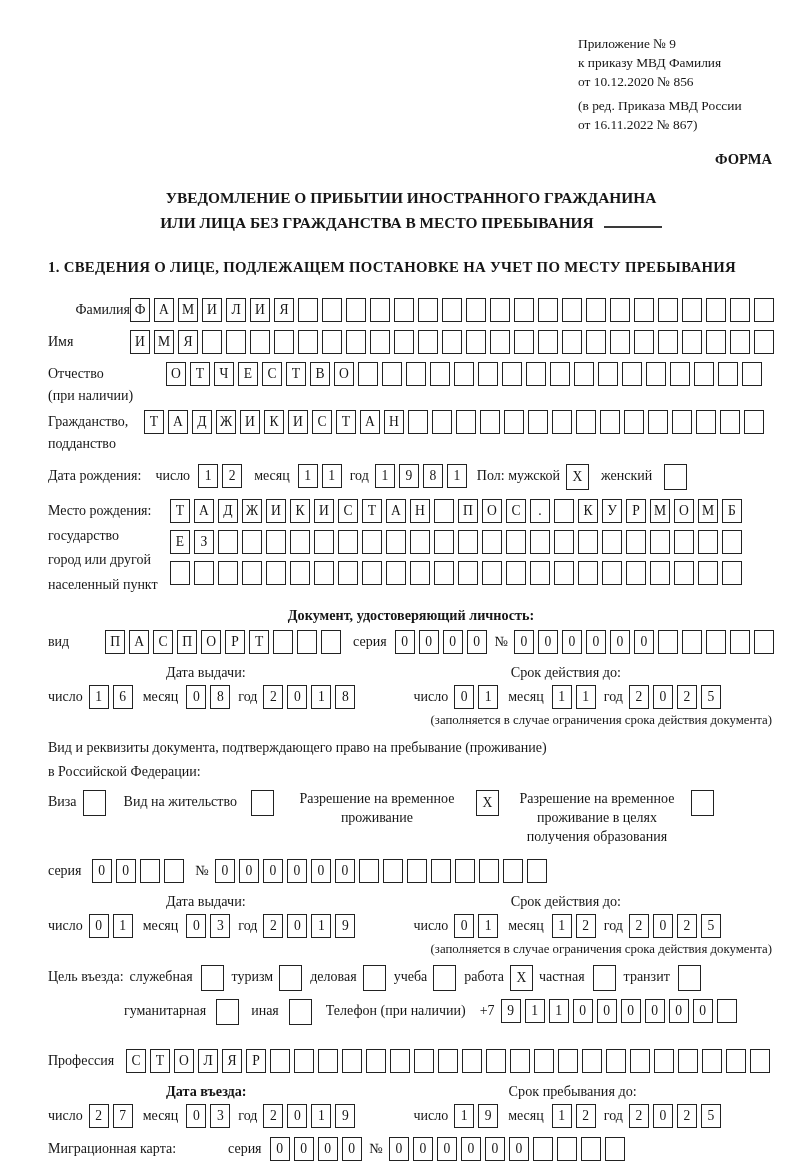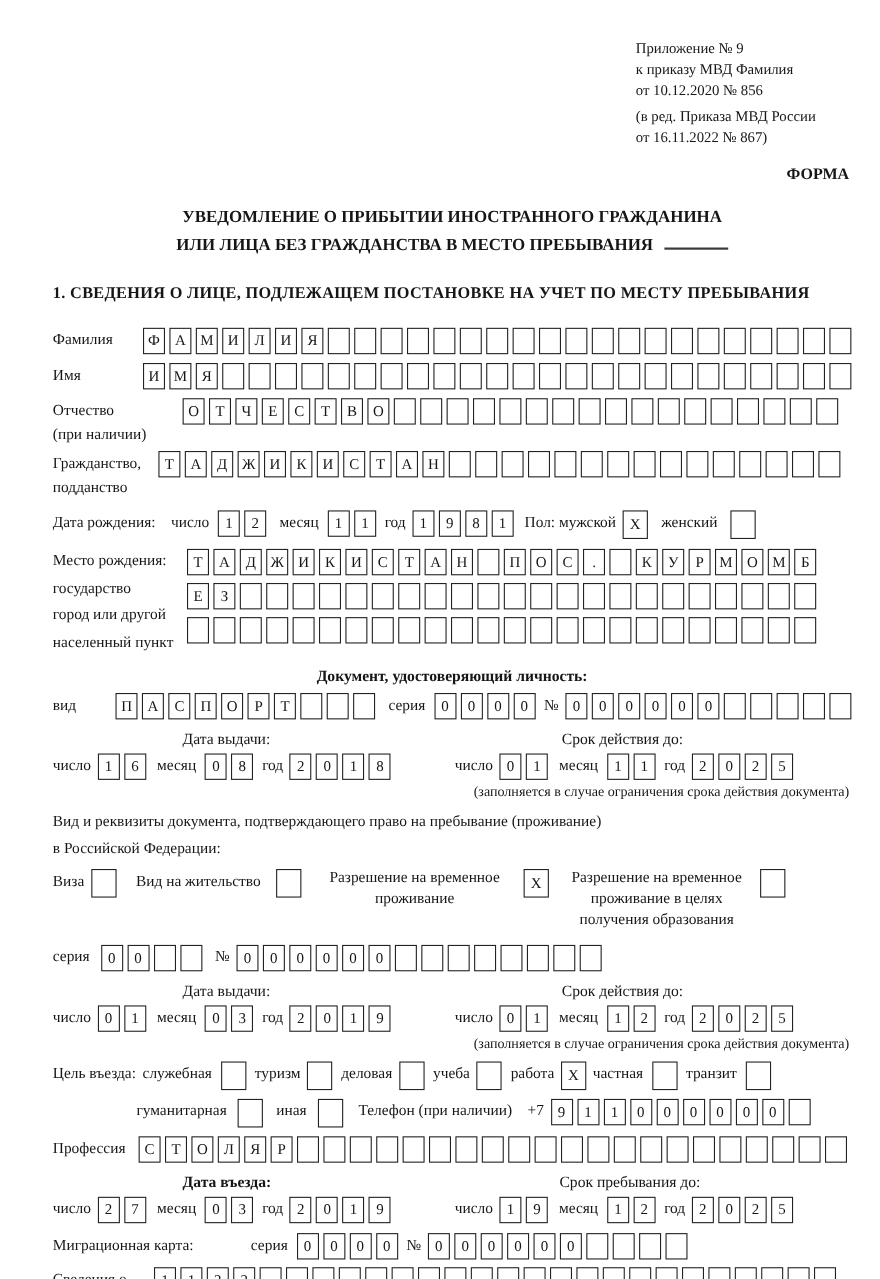--- a/index.html
+++ b/index.html
@@ -63,21 +63,21 @@
   <div class="forma">ФОРМА</div>
 
   <div class="title">
     <div>УВЕДОМЛЕНИЕ О ПРИБЫТИИ ИНОСТРАННОГО ГРАЖДАНИНА</div>
     <div><span>ИЛИ ЛИЦА БЕЗ ГРАЖДАНСТВА В МЕСТО ПРЕБЫВАНИЯ</span><span class="blank-line"></span></div>
   </div>
 
   <div class="sec-heading">1. СВЕДЕНИЯ О ЛИЦЕ, ПОДЛЕЖАЩЕМ ПОСТАНОВКЕ НА УЧЕТ ПО МЕСТУ ПРЕБЫВАНИЯ</div>
 
   <div class="row" style="margin-top:22px;">
-    <div class="lbl" style="width:82px;">Фамилия</div>
+    <div class="lbl" style="width:82px;text-align:right;">Фамилия</div>
     <div class="cells">
         <span class="cell">Ф</span>
         <span class="cell">А</span>
         <span class="cell">М</span>
         <span class="cell">И</span>
         <span class="cell">Л</span>
         <span class="cell">И</span>
         <span class="cell">Я</span>
         <span class="cell"></span>
         <span class="cell"></span>
@@ -566,21 +566,21 @@
         <span class="cell">0</span>
         <span class="cell">0</span>
         <span class="cell">0</span>
         <span class="cell">0</span>
         <span class="cell">0</span>
         <span class="cell">0</span>
         <span class="cell"></span>
       </span>
   </div>
 
-  <div class="row" style="margin-top:8px;">
+  <div class="row" style="margin-top:24px;">
     <div class="lbl" style="width:78px;">Профессия</div>
     <div class="cells">
         <span class="cell">С</span>
         <span class="cell">Т</span>
         <span class="cell">О</span>
         <span class="cell">Л</span>
         <span class="cell">Я</span>
         <span class="cell">Р</span>
         <span class="cell"></span>
         <span class="cell"></span>

